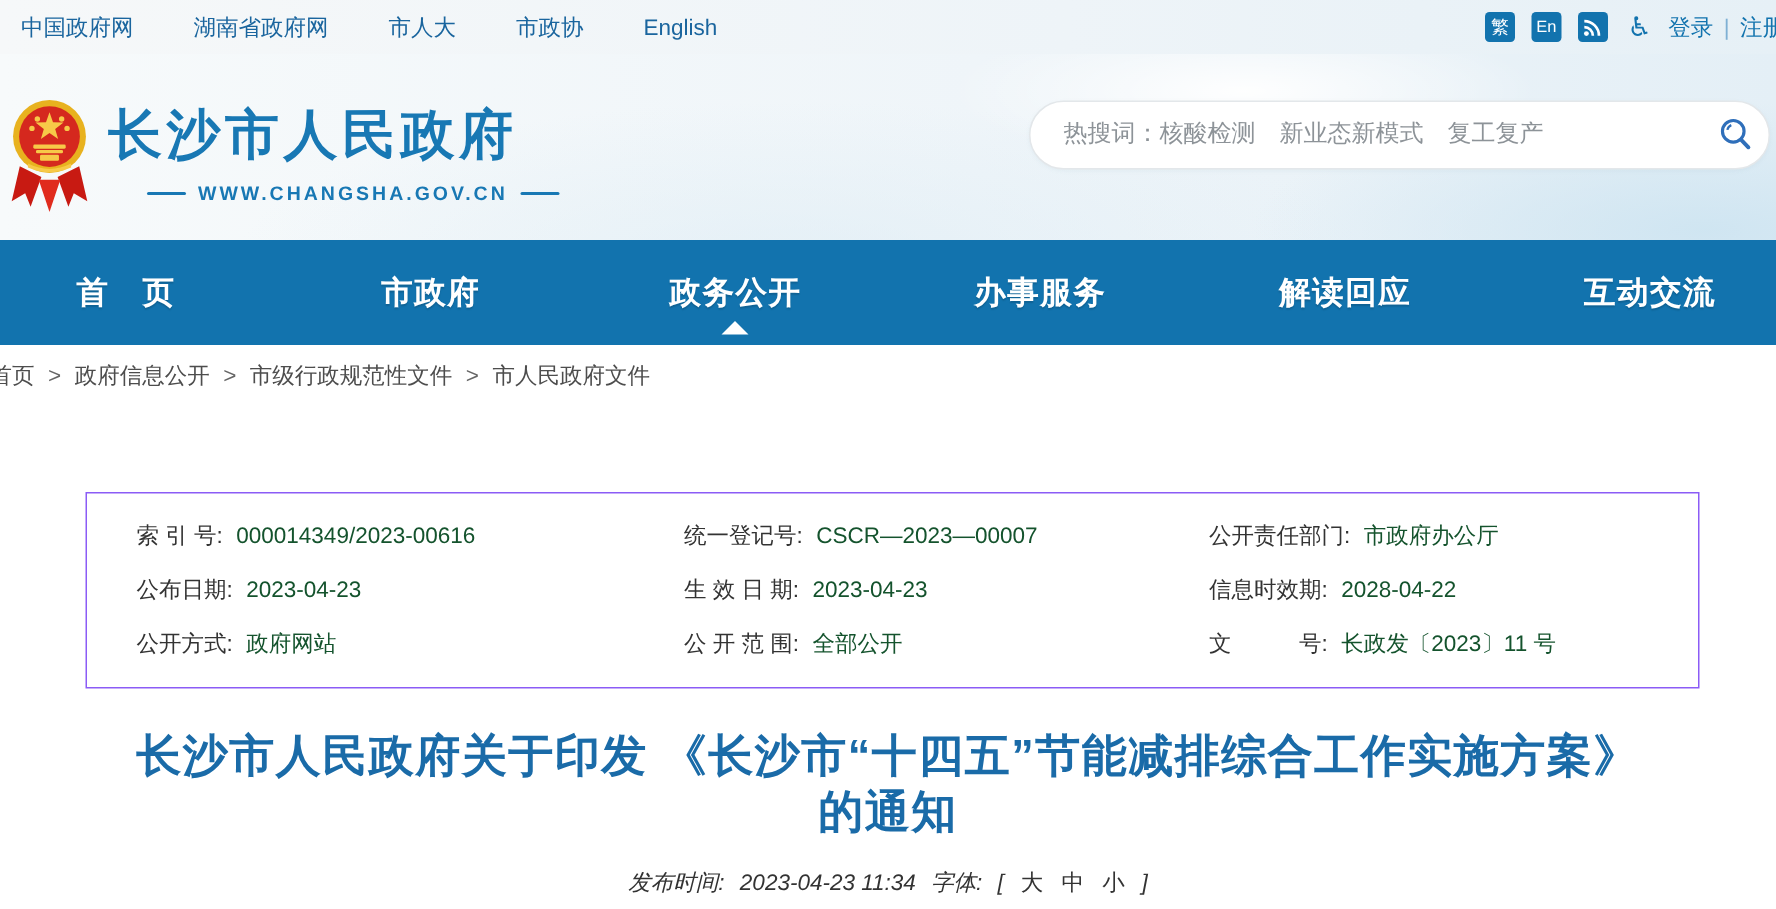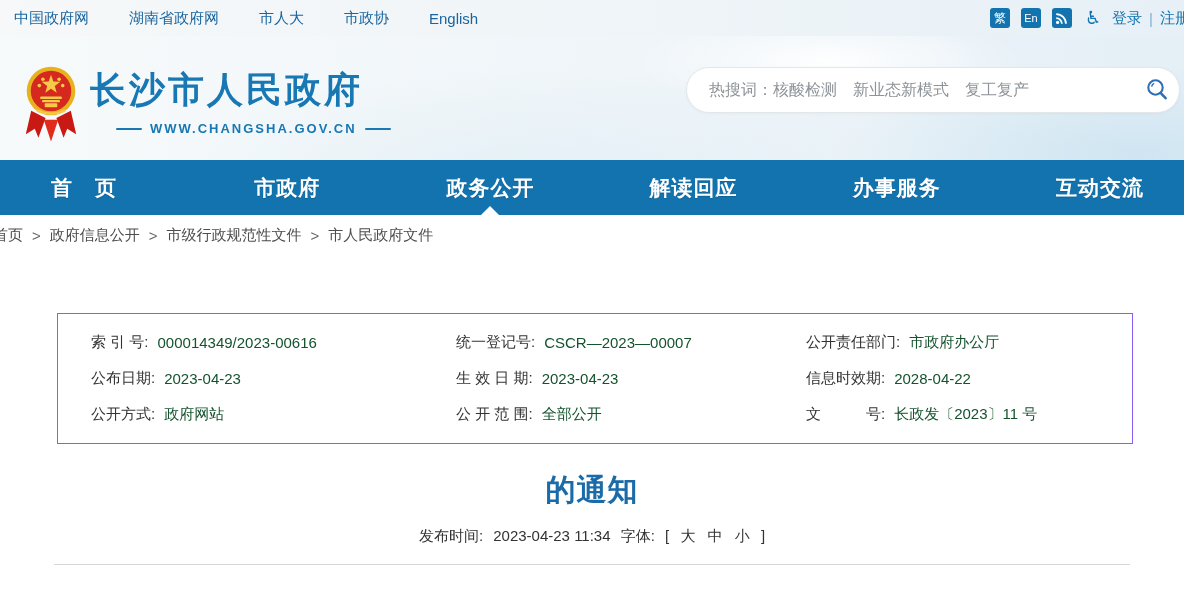--- a/index.html
+++ b/index.html
@@ -22,41 +22,41 @@
   .login-links .lnk { cursor:pointer; }
   .login-sep { color:#7fb0d4; }
 
   
   .header { position:relative; height:124px;
     background:
       radial-gradient(ellipse 280px 70px at 70% 20%, rgba(255,255,255,.95), transparent 70%),
       radial-gradient(ellipse 420px 120px at 96% 95%, rgba(205,228,241,.9), transparent 72%),
       radial-gradient(ellipse 500px 140px at 45% 110%, rgba(219,235,244,.55), transparent 75%),
       linear-gradient(90deg,#f7fafb 0%,#eff5f9 55%,#e4eff6 100%); }
-  .brand { position:absolute; left:24px; top:18px; display:flex; align-items:flex-start; }
+  .brand { position:absolute; left:6px; top:18px; display:flex; align-items:flex-start; }
   .emblem { width:54px; height:92px; }
   .brand-text { margin-left:12px; padding-top:12px; }
   .site-name { font-size:36px; font-weight:bold; color:#1878b4; letter-spacing:3px; white-space:nowrap; }
   .site-url-row { display:flex; align-items:center; gap:8px; margin-top:6px; margin-left:26px; color:#1878b4; }
   .dash { height:2px; background:#1878b4; border-radius:1px; }
   .dash.long { width:26px; }
   .site-url { font-size:13px; font-weight:bold; letter-spacing:2px; color:#1878b4; }
 
   .searchbox { position:absolute; left:686px; top:31px; width:494px; height:46px;
     background:#fff; border:1px solid #e3e7ea; border-radius:23px;
     display:flex; align-items:center; box-shadow:0 1px 3px rgba(120,150,170,.08); }
   .searchbox input { flex:1; border:none; outline:none; background:transparent;
     padding:0 10px 0 22px; font-size:16px; color:#ec4899;
     font-family:"Liberation Sans","DejaVu Sans",sans-serif; }
   .searchbox input::placeholder { color:#8d9398; opacity:1; }
   .search-btn { width:44px; height:44px; display:flex; align-items:center; justify-content:center;
     cursor:pointer; border:none; background:transparent; }
 
   
-  .mainnav { height:55px; background:#1273ae; display:flex; align-items:center;
+  .mainnav { height:70px; background:#1273ae; display:flex; align-items:center;
     justify-content:space-between; padding:0 38px; }
   .nav-item { position:relative; height:55px; display:flex; align-items:center; justify-content:center;
     min-width:92px; cursor:pointer; }
   .nav-label { color:#fff; font-size:21px; font-weight:bold; letter-spacing:1px; white-space:nowrap;
     text-shadow:0 1px 1px rgba(0,0,0,.15); }
   .nav-caret { position:absolute; bottom:0; left:50%; transform:translateX(-50%);
     width:0; height:0; border-left:9px solid transparent; border-right:9px solid transparent;
     border-bottom:9px solid #ffffff; }
 
   
@@ -72,21 +72,21 @@
     display:grid; grid-template-columns:365px 350px 1fr; grid-template-rows:1fr 1fr 1fr;
     padding:10px 0; }
   .meta-cell { display:flex; align-items:center; font-size:15px; color:#333; padding-left:33px; white-space:nowrap; }
   .meta-label { color:#333; margin-right:9px; }
   .meta-value { color:#14532d; }
 
   
   .doc-title { margin-top:27px; text-align:center; color:#1a6ba8; font-weight:bold;
     font-size:30px; line-height:37px; letter-spacing:1px; }
   .pub-row { margin-top:19px; text-align:center; font-size:15px; color:#333; }
-  .pub-row .seg { margin:0 3px; }
+  .pub-row .seg { margin:0 3px;font-style:italic; }
   .font-size-link { cursor:pointer; margin:0 4px; color:#333; }
   .bottom-rule { width:1076px; margin:18px 0 0 54px; border:none; border-top:1px solid #d6d6d6; }
 </style>
 </head>
 <body>
 
 <div class="page">
 
   <div class="topbar">
     <div class="topbar-left">
@@ -164,24 +164,24 @@
       <span class="nav-label">首　页</span>
     </div>
     <div class="nav-item">
       <span class="nav-label">市政府</span>
     </div>
     <div class="nav-item">
       <span class="nav-label">政务公开</span>
       <span class="nav-caret"></span>
     </div>
     <div class="nav-item">
+      <span class="nav-label">办事服务</span>
+    </div>
+    <div class="nav-item">
       <span class="nav-label">解读回应</span>
-    </div>
-    <div class="nav-item">
-      <span class="nav-label">办事服务</span>
     </div>
     <div class="nav-item">
       <span class="nav-label">互动交流</span>
     </div>
   </nav>
 
   <div class="breadcrumb">
     <span class="crumb">首页</span>
     <span class="crumb-sep">&gt;</span>
     <span class="crumb">政府信息公开</span>
@@ -224,20 +224,21 @@
       <span class="meta-label">公 开 范 围:</span>
       <span class="meta-value">全部公开</span>
     </div>
     <div class="meta-cell">
       <span class="meta-label">文　　　号:</span>
       <span class="meta-value">长政发〔2023〕11 号</span>
     </div>
   </div>
 
   <h1 class="doc-title">
+    <div>长沙市人民政府关于印发 《长沙市“十四五”节能减排综合工作实施方案》</div>
     <div>的通知</div>
   </h1>
 
   <div class="pub-row">
     <span class="seg">发布时间:</span>
     <span class="seg">2023-04-23 11:34</span>
     <span class="seg">字体:</span>
     <span class="seg">[</span>
     <span class="font-size-link">大</span>
     <span class="font-size-link">中</span>

